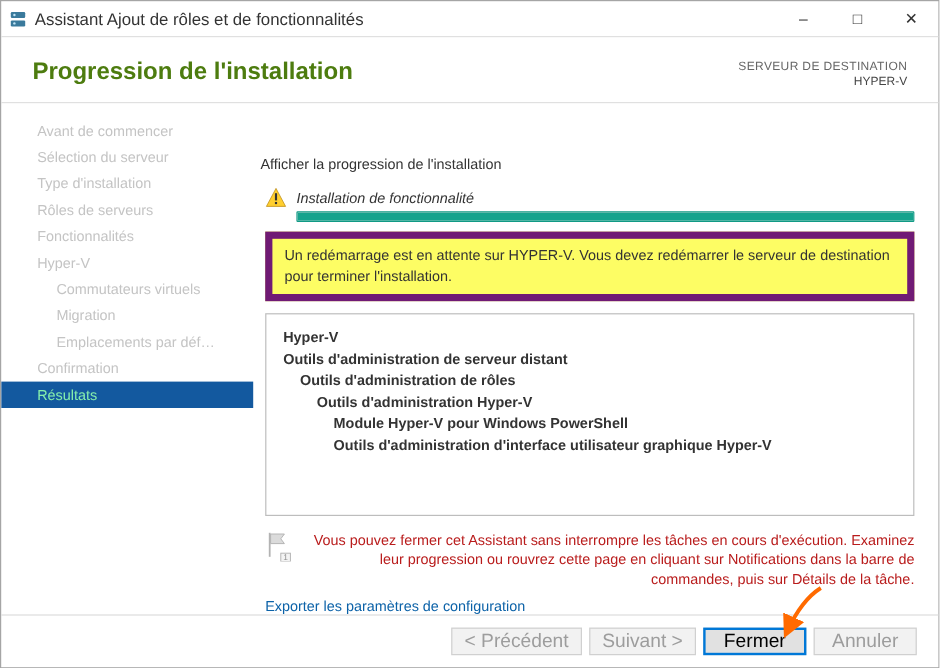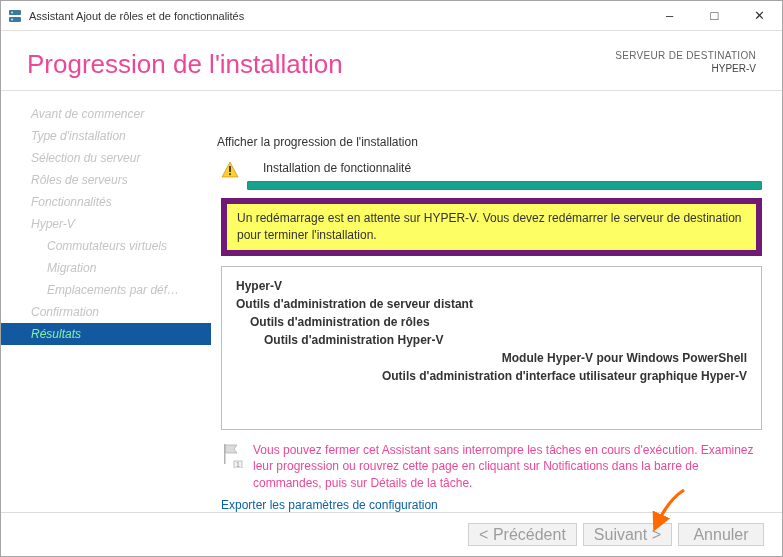--- a/index.html
+++ b/index.html
@@ -1,45 +1,45 @@
 <!DOCTYPE html>
 <html><head>
 <meta charset="utf-8">
 <style>
   * { box-sizing: border-box; }
   html, body { margin: 0; padding: 0; font-family: "Segoe UI", Tahoma, sans-serif; background: #fff; }
   .window { width: 783px; height: 557px; border: 1px solid #a5a5a5; position: relative; background: #fff; display: flex; flex-direction: column; }
   .titlebar { height: 30px; display: flex; align-items: center; padding-left: 6px; border-bottom: 1px solid #e0e0e0; }
   .titlebar .app-icon { width: 16px; height: 16px; margin-right: 6px; display: inline-block; }
   .titlebar .app-icon svg { display:block; }
-  .titlebar .title { font-size: 11px; color: #333; flex: 1; }
+  .titlebar .title { font-size: 14px; color: #333; flex: 1; }
   .win-controls { display: flex; height: 100%; }
   .win-btn { width: 45px; height: 100%; display: flex; align-items: center; justify-content: center; font-size: 13px; color: #333; cursor: default; font-family: "Segoe UI Symbol", sans-serif; }
   .header-area { padding: 18px 26px 10px 26px; display:flex; justify-content: space-between; align-items: flex-start; border-bottom: 1px solid #e0e0e0; }
-  .page-title { font-size: 26px; color: #ec4899; font-weight: 400; }
+  .page-title { font-size: 20px; color: #4d7c0f; font-weight: 700; }
   .dest { text-align: right; font-size: 10px; color: #555; line-height: 1.3; }
   .dest .dest-label { color: #666; letter-spacing: 0.3px; }
   .dest .dest-name { color: #444; }
   .body-area { flex:1; display:flex; overflow:hidden; }
   .sidebar { width: 210px; padding: 12px 0 0 0; font-size: 12px;}
-  .step { padding: 4px 0 4px 30px; color: #c4c4c4; cursor: default; font-style: italic; }
+  .step { padding: 4px 0 4px 30px; color: #c4c4c4; cursor: default; }
   .step.sub { padding-left: 46px; }
   .step.active { background: #13599f; color: #86efac; }
   .main { flex:1; padding: 12px 20px 0 6px; font-size: 12px; color: #333; display:flex; flex-direction:column; }
   .view-label { margin-bottom: 12px; margin-top: 32px; }
-  .status-row { display:flex; align-items:flex-start; gap:24px; margin-bottom:2px; padding-left:4px;}
+  .status-row { display:flex; align-items:center; gap:8px; margin-bottom:2px; padding-left:4px;font-style:italic;}
   .warn-icon { width:18px; height:18px; }
   .progress-wrap { margin-left:30px; margin-bottom:8px;}
   .progress { height:9px; background:#e6e6e6; position:relative; border:1px solid #109a85; border-radius:1px; overflow:hidden;}
   .progress .fill { position:absolute; left:0; top:0; bottom:0; width:100%; background:#15a38d; }
   .notice { margin-left:4px; background:#fdfd64; border:6px solid #701a75; padding:6px 10px; color:#333; line-height:1.4; margin-bottom:10px;}
   .results-box { margin-left:4px; border:1px solid #bdbdbd; padding:10px 14px; height:172px; overflow:auto; line-height:1.5;}
-  .r0 { padding-left:0;} .r1{padding-left:14px;} .r2{padding-left:28px;} .r3{padding-left:42px;text-align:right;}
+  .r0 { padding-left:0;} .r1{padding-left:14px;} .r2{padding-left:28px;} .r3{padding-left:42px;}
   .results-box b { font-weight:600;}
-  .footer-note { display:flex; align-items:flex-start; gap:10px; margin:12px 0 6px 4px; color:#ec4899; line-height:1.4;}
+  .footer-note { display:flex; align-items:flex-start; gap:10px; margin:12px 0 6px 4px; color:#b91c1c; line-height:1.4;text-align:right;}
   .flag-icon { width:22px; height:26px; flex-shrink:0; opacity:0.75; }
   .export-link { color:#0c62a8; margin-left:4px; cursor:pointer; }
   .button-row { border-top:1px solid #dcdcdc; padding:10px 18px; display:flex; justify-content:flex-end; gap:6px; }
   .btn { min-width:86px; height:23px; padding:0 10px; font-size:16px; border:1px solid #adadad; background:#e1e1e1; display:flex; align-items:center; justify-content:center; cursor:default;}
   .btn.disabled { color:#9d9d9d; background:#f2f2f2; border-color:#d0d0d0;}
   .btn.primary { border:2px solid #0078d7; background:#e1e1e1; color:#000; }
   .arrow-annot { position:absolute; pointer-events:none; }
 </style>
 </head>
 <body>
@@ -67,22 +67,22 @@
     <div class="page-title">Progression de l'installation</div>
     <div class="dest">
       <div class="dest-label">SERVEUR DE DESTINATION</div>
       <div class="dest-name">HYPER-V</div>
     </div>
   </div>
 
   <div class="body-area">
     <div class="sidebar" id="sidebar">
         <div class="step">Avant de commencer</div>
+        <div class="step">Sélection du serveur</div>
         <div class="step">Type d'installation</div>
-        <div class="step">Sélection du serveur</div>
         <div class="step">Rôles de serveurs</div>
         <div class="step">Fonctionnalités</div>
         <div class="step">Hyper-V</div>
         <div class="step sub">Commutateurs virtuels</div>
         <div class="step sub">Migration</div>
         <div class="step sub">Emplacements par déf…</div>
         <div class="step">Confirmation</div>
         <div class="step active">Résultats</div>
       </div>
 
@@ -129,20 +129,21 @@
         <span>Vous pouvez fermer cet Assistant sans interrompre les tâches en cours d'exécution. Examinez leur progression ou rouvrez cette page en cliquant sur Notifications dans la barre de commandes, puis sur Détails de la tâche.</span>
       </div>
 
       <div class="export-link">Exporter les paramètres de configuration</div>
     </div>
   </div>
 
   <div class="button-row">
     <div class="btn disabled">&lt; Précédent</div>
     <div class="btn disabled">Suivant &gt;</div>
+    <div class="btn primary">Fermer</div>
     <div class="btn disabled">Annuler</div>
   </div>
 
   <svg class="arrow-annot" style="left:645px; top:487px; width:45px; height:45px;" viewBox="0 0 45 45">
     <defs>
       <marker id="ah" markerWidth="6" markerHeight="6" refX="4" refY="3" orient="auto">
         <path d="M0,0 L6,3 L0,6 Z" fill="#ff6a00"></path>
       </marker>
     </defs>
     <path d="M38,2 Q22,12 10,38" stroke="#ff6a00" stroke-width="3.2" fill="none" marker-end="url(#ah)"></path>

